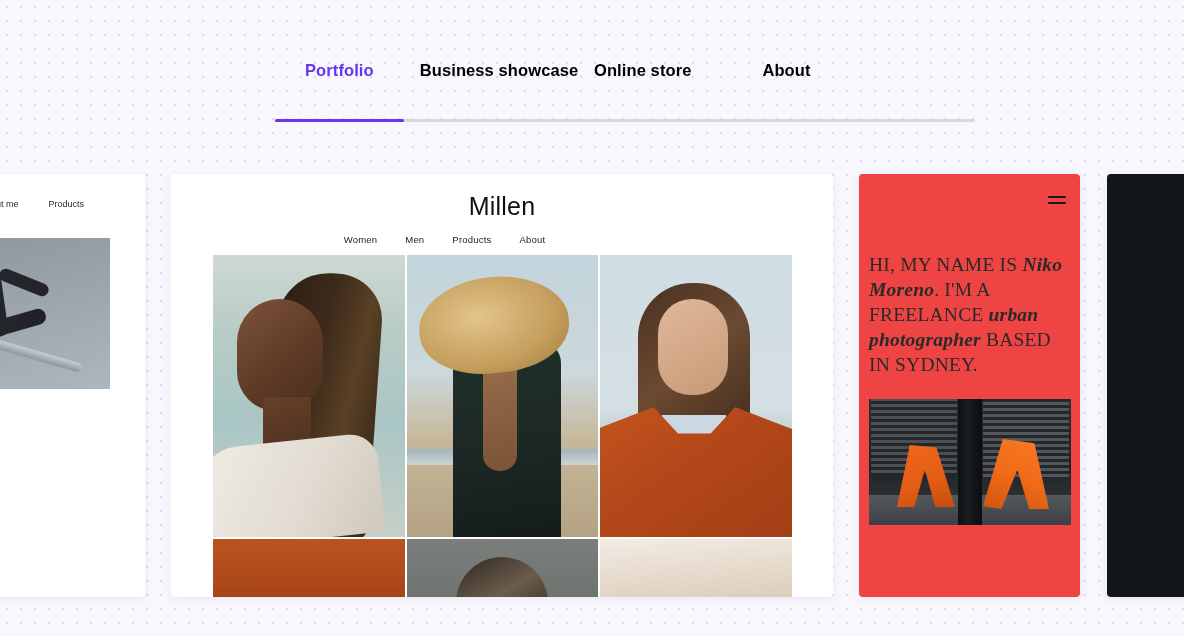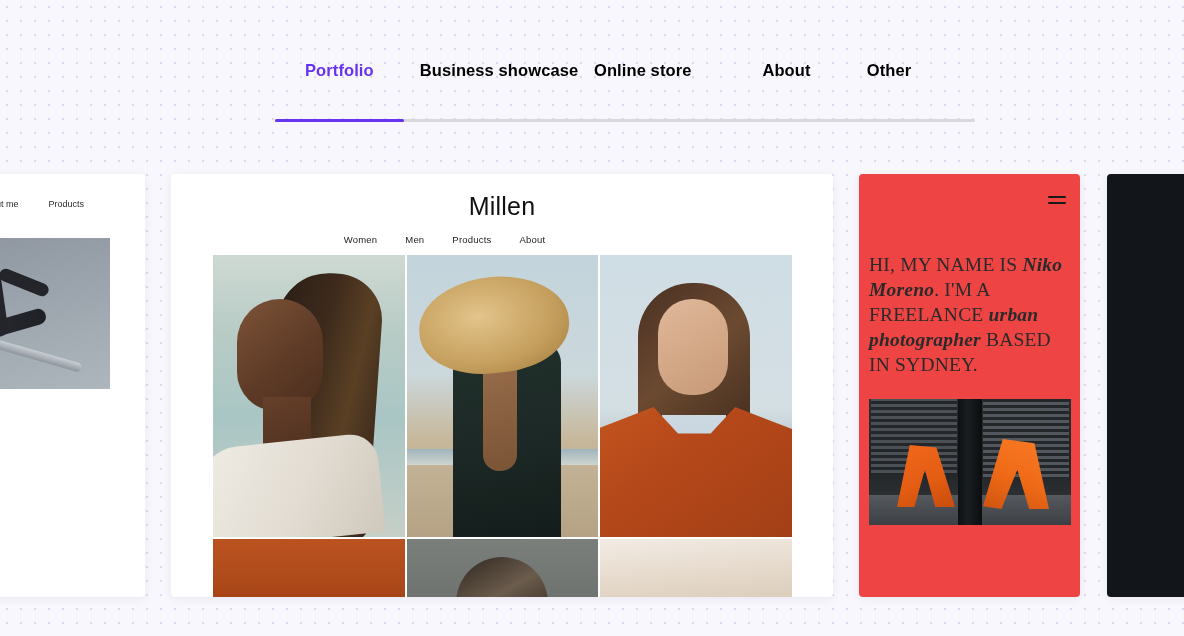--- a/index.html
+++ b/index.html
@@ -404,21 +404,20 @@
 </style>
 </head>
 <body>
 
 <div class="tabbar">
   <div class="tabs">
     <button class="tab tab-0 active">Portfolio</button>
     <button class="tab tab-1">Business showcase</button>
     <button class="tab tab-2">Online store</button>
     <button class="tab tab-3">About</button>
-    <button class="tab tab-4">Other</button>
   </div>
   <div class="tab-track">
     <div class="tab-indicator"></div>
   </div>
 </div>
 
 <div class="cards">
 
   <div class="card card-1">
     <div class="c1-nav">

